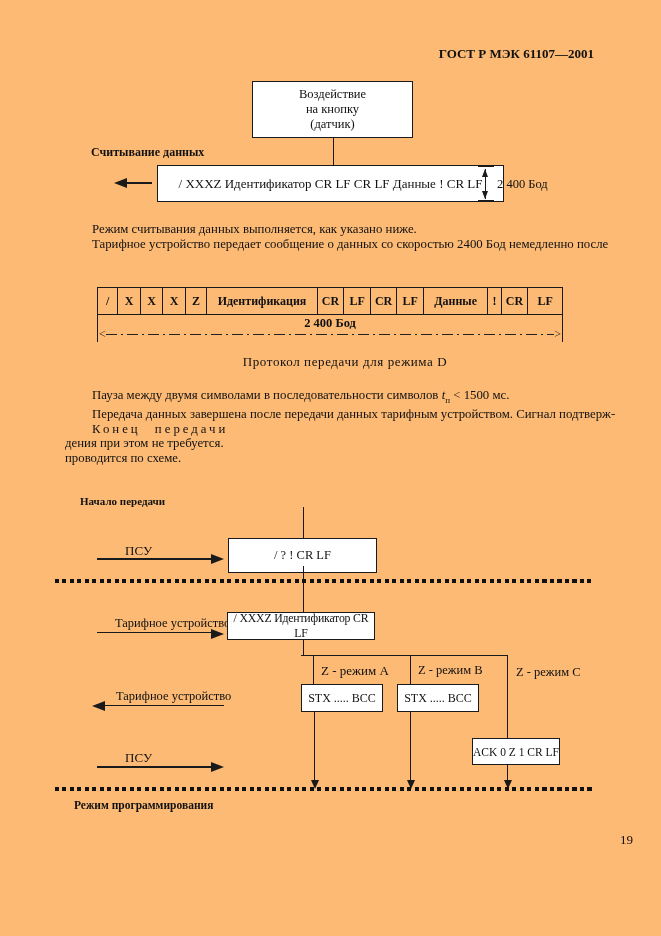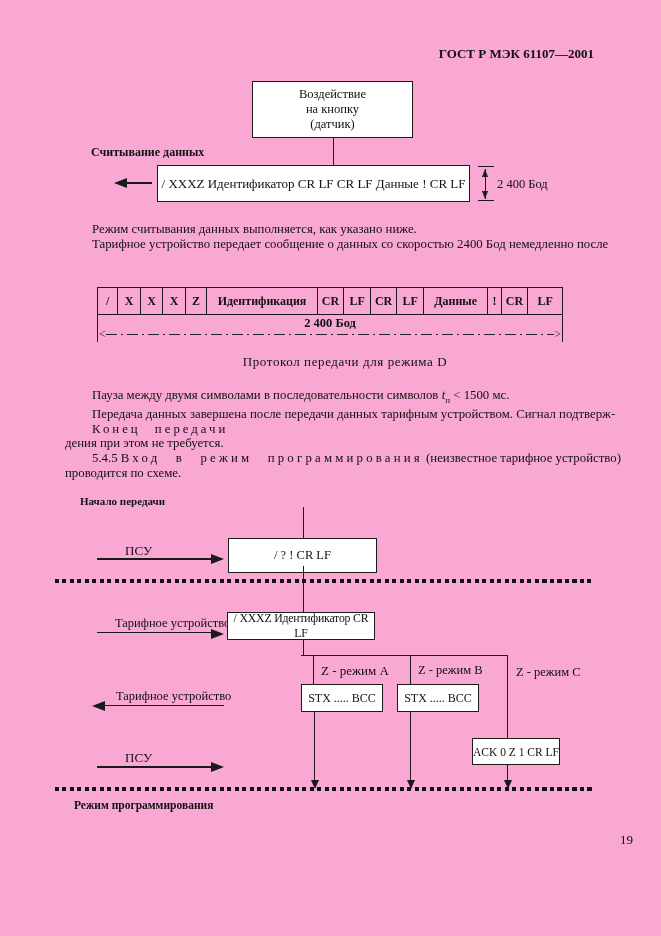--- a/index.html
+++ b/index.html
@@ -1,18 +1,18 @@
 <!DOCTYPE html>
 <html><head>
 <meta charset="utf-8">
 <style>
   * { margin:0; padding:0; box-sizing:border-box; }
   html,body { background:#fff; }
   #page {
-    position:relative; width:661px; height:936px; background:#f9a8d4;
+    position:relative; width:661px; height:936px; background:#fdba74;
     font-family:"Liberation Serif","DejaVu Serif",serif; color:#111;
     overflow:hidden;
     padding-left:15px;
   }
   .box { position:absolute; border:1.3px solid #1a1a1a; display:flex; align-items:center; justify-content:center; text-align:center; background:#fff; }
   .hline { position:absolute; background:#1a1a1a; height:1.3px; }
   .vline { position:absolute; background:#1a1a1a; width:1.3px; }
   .lbl { position:absolute; white-space:nowrap; }
   .bold { font-weight:bold; }
   .ah { position:absolute; width:0; height:0; }
@@ -57,21 +57,21 @@
       <div>(датчик)</div>
     </div>
   </div>
   <div class="vline" style="left:333px; top:138px; height:27px;"></div>
 
   <div class="lbl bold" style="left:91px; top:145px; font-size:12px;">Считывание данных</div>
 
   <div class="hline" style="left:126px; top:182px; width:26px; height:2px;"></div>
   <div class="ah ah-left" style="left:114px; top:178px;"></div>
 
-  <div class="box" style="left:157px; top:165px; width:313px; height:37px; font-size:13px;">/ XXXZ Идентификатор CR LF CR LF Данные ! CR LF</div>
+  <div class="box" style="left:157px; top:165px; width:347px; height:37px; font-size:13px;">/ XXXZ Идентификатор CR LF CR LF Данные ! CR LF</div>
 
   <div class="hline" style="left:478px; top:166px; width:16px;"></div>
   <div class="hline" style="left:478px; top:200px; width:16px;"></div>
   <div class="vline" style="left:485px; top:169px; height:30px;"></div>
   <div class="ah ah-up-sm" style="left:482px; top:169px;"></div>
   <div class="ah ah-down-sm" style="left:482px; top:191px;"></div>
   <div class="lbl" style="left:497px; top:177px; font-size:12.5px;">2 400 Бод</div>
 
   <div class="text-block" style="left:65px; top:222px; width:534px;">
     <div class="line indent">Режим считывания данных выполняется, как указано ниже.</div>
@@ -102,25 +102,20 @@
   </div>
   <div class="lbl" style="left:85px; top:354px; width:520px; text-align:center; font-size:13px; letter-spacing:0.6px;">Протокол передачи для режима D</div>
 
   <div class="text-block" style="left:65px; top:388px; width:534px;">
     <div class="line indent">
       <span>Пауза между двумя символами в последовательности символов </span><i>t</i><sub>п</sub><span> &lt; 1500 мс.</span>
     </div>
     <div class="line indent">Передача данных завершена после передачи данных тарифным устройством. Сигнал подтверж-</div>
     <div class="line indent spaced">Конец передачи</div>
     <div class="line">дения при этом не требуется.</div>
-    <div class="line indent">
-      <span>5.4.5</span>
-      <span class="spaced2">Вход в режим программирования</span>
-      <span>(неизвестное тарифное устройство)</span>
-    </div>
     <div class="line">проводится по схеме.</div>
   </div>
 
   <div class="lbl bold" style="left:80px; top:495px; font-size:11px;">Начало передачи</div>
 
   <div class="vline" style="left:303px; top:507px; height:31px;"></div>
 
   <div class="lbl" style="left:125px; top:543px; font-size:13px;">ПСУ</div>
   <div class="hline" style="left:97px; top:558px; width:118px; height:1.5px;"></div>
   <div class="ah ah-right" style="left:211px; top:554px;"></div>

